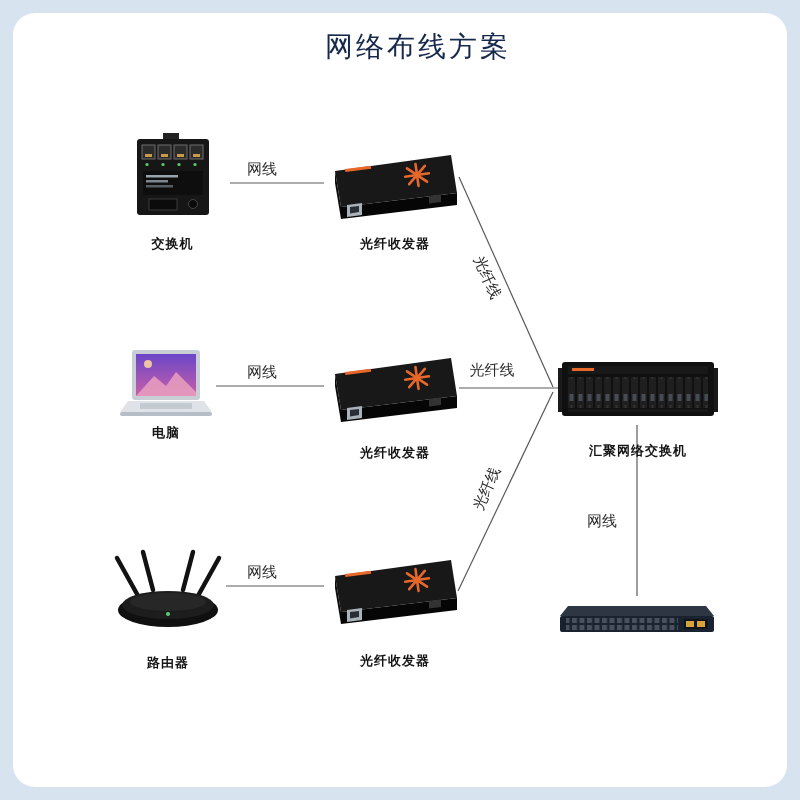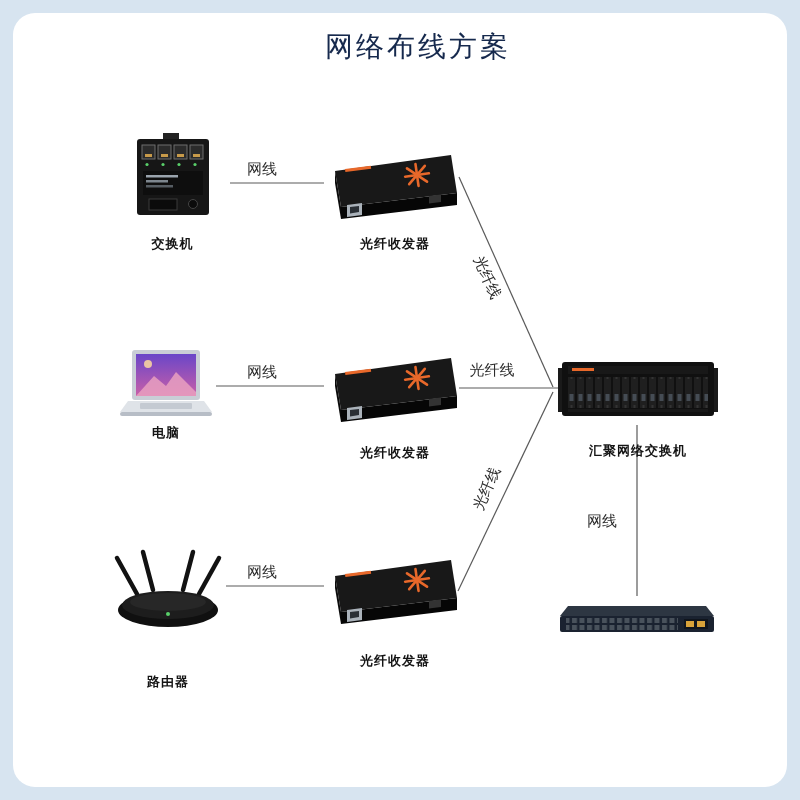--- a/index.html
+++ b/index.html
@@ -141,21 +141,21 @@
   <div class="node-label" style="">电脑</div>
 </div>
 
 <div class="node" style="left:325px; top:350px; width:140px;">
   <svg width="132" height="74" viewBox="0 0 132 74">
     <use href="#mc-sym"></use>
   </svg>
   <div class="node-label" style="margin-top:20px;">光纤收发器</div>
 </div>
 
-<div class="node" style="left:98px; top:548px; width:140px;gap:19px;">
+<div class="node" style="left:98px; top:548px; width:140px;">
   <svg width="118" height="84" viewBox="0 0 118 84">
     <g stroke="#121212" stroke-width="4.5" stroke-linecap="round">
       <line x1="28" y1="46" x2="8" y2="10"></line>
       <line x1="44" y1="42" x2="34" y2="4"></line>
       <line x1="74" y1="42" x2="84" y2="4"></line>
       <line x1="90" y1="46" x2="110" y2="10"></line>
     </g>
     <ellipse cx="59" cy="62" rx="50" ry="17" fill="#101010"></ellipse>
     <ellipse cx="59" cy="57" rx="46" ry="14" fill="#1d1d1d"></ellipse>
     <ellipse cx="59" cy="54" rx="38" ry="9" fill="#2c2c2c" opacity="0.65"></ellipse>

